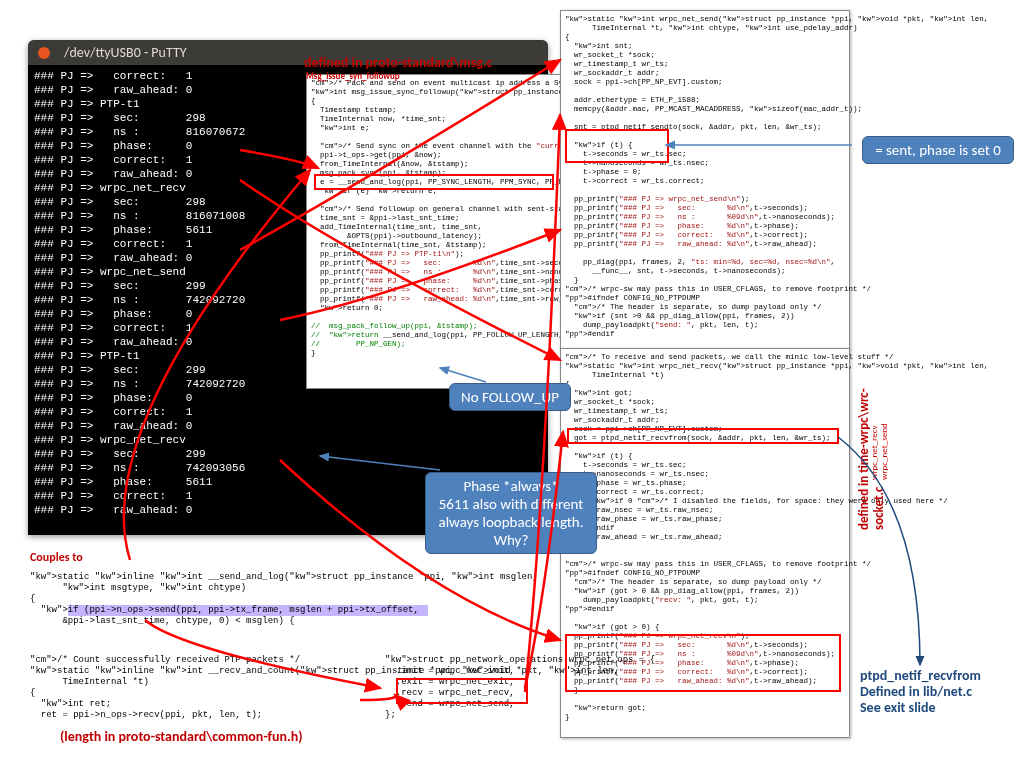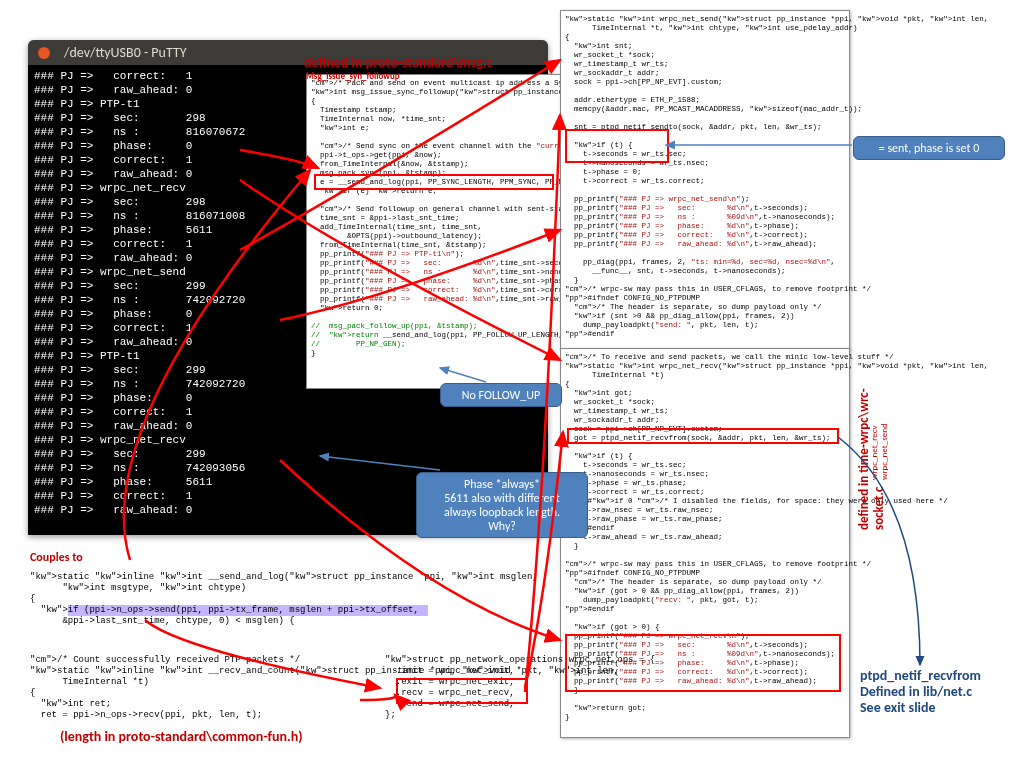--- a/index.html
+++ b/index.html
@@ -54,22 +54,23 @@
   }
   .red-text { color: #c00000; }
   .blue-text { color: #1f497d; }
   .callout {
     position: absolute;
     background: #4f81bd;
     color: #fff;
     border: 1.5px solid #385d8a;
     border-radius: 6px;
     padding: 4px 10px;
-    font-size: 12px;
+    font-size: 15px;
     text-align: center;
+    margin-left: 9px;
   }
   .code-pane {
     position: absolute;
     background: #fff;
     border: 1px solid #888;
     font-family: "Courier New", monospace;
     font-size: 7.5px;
     line-height: 9px;
     padding: 4px;
     white-space: pre;

